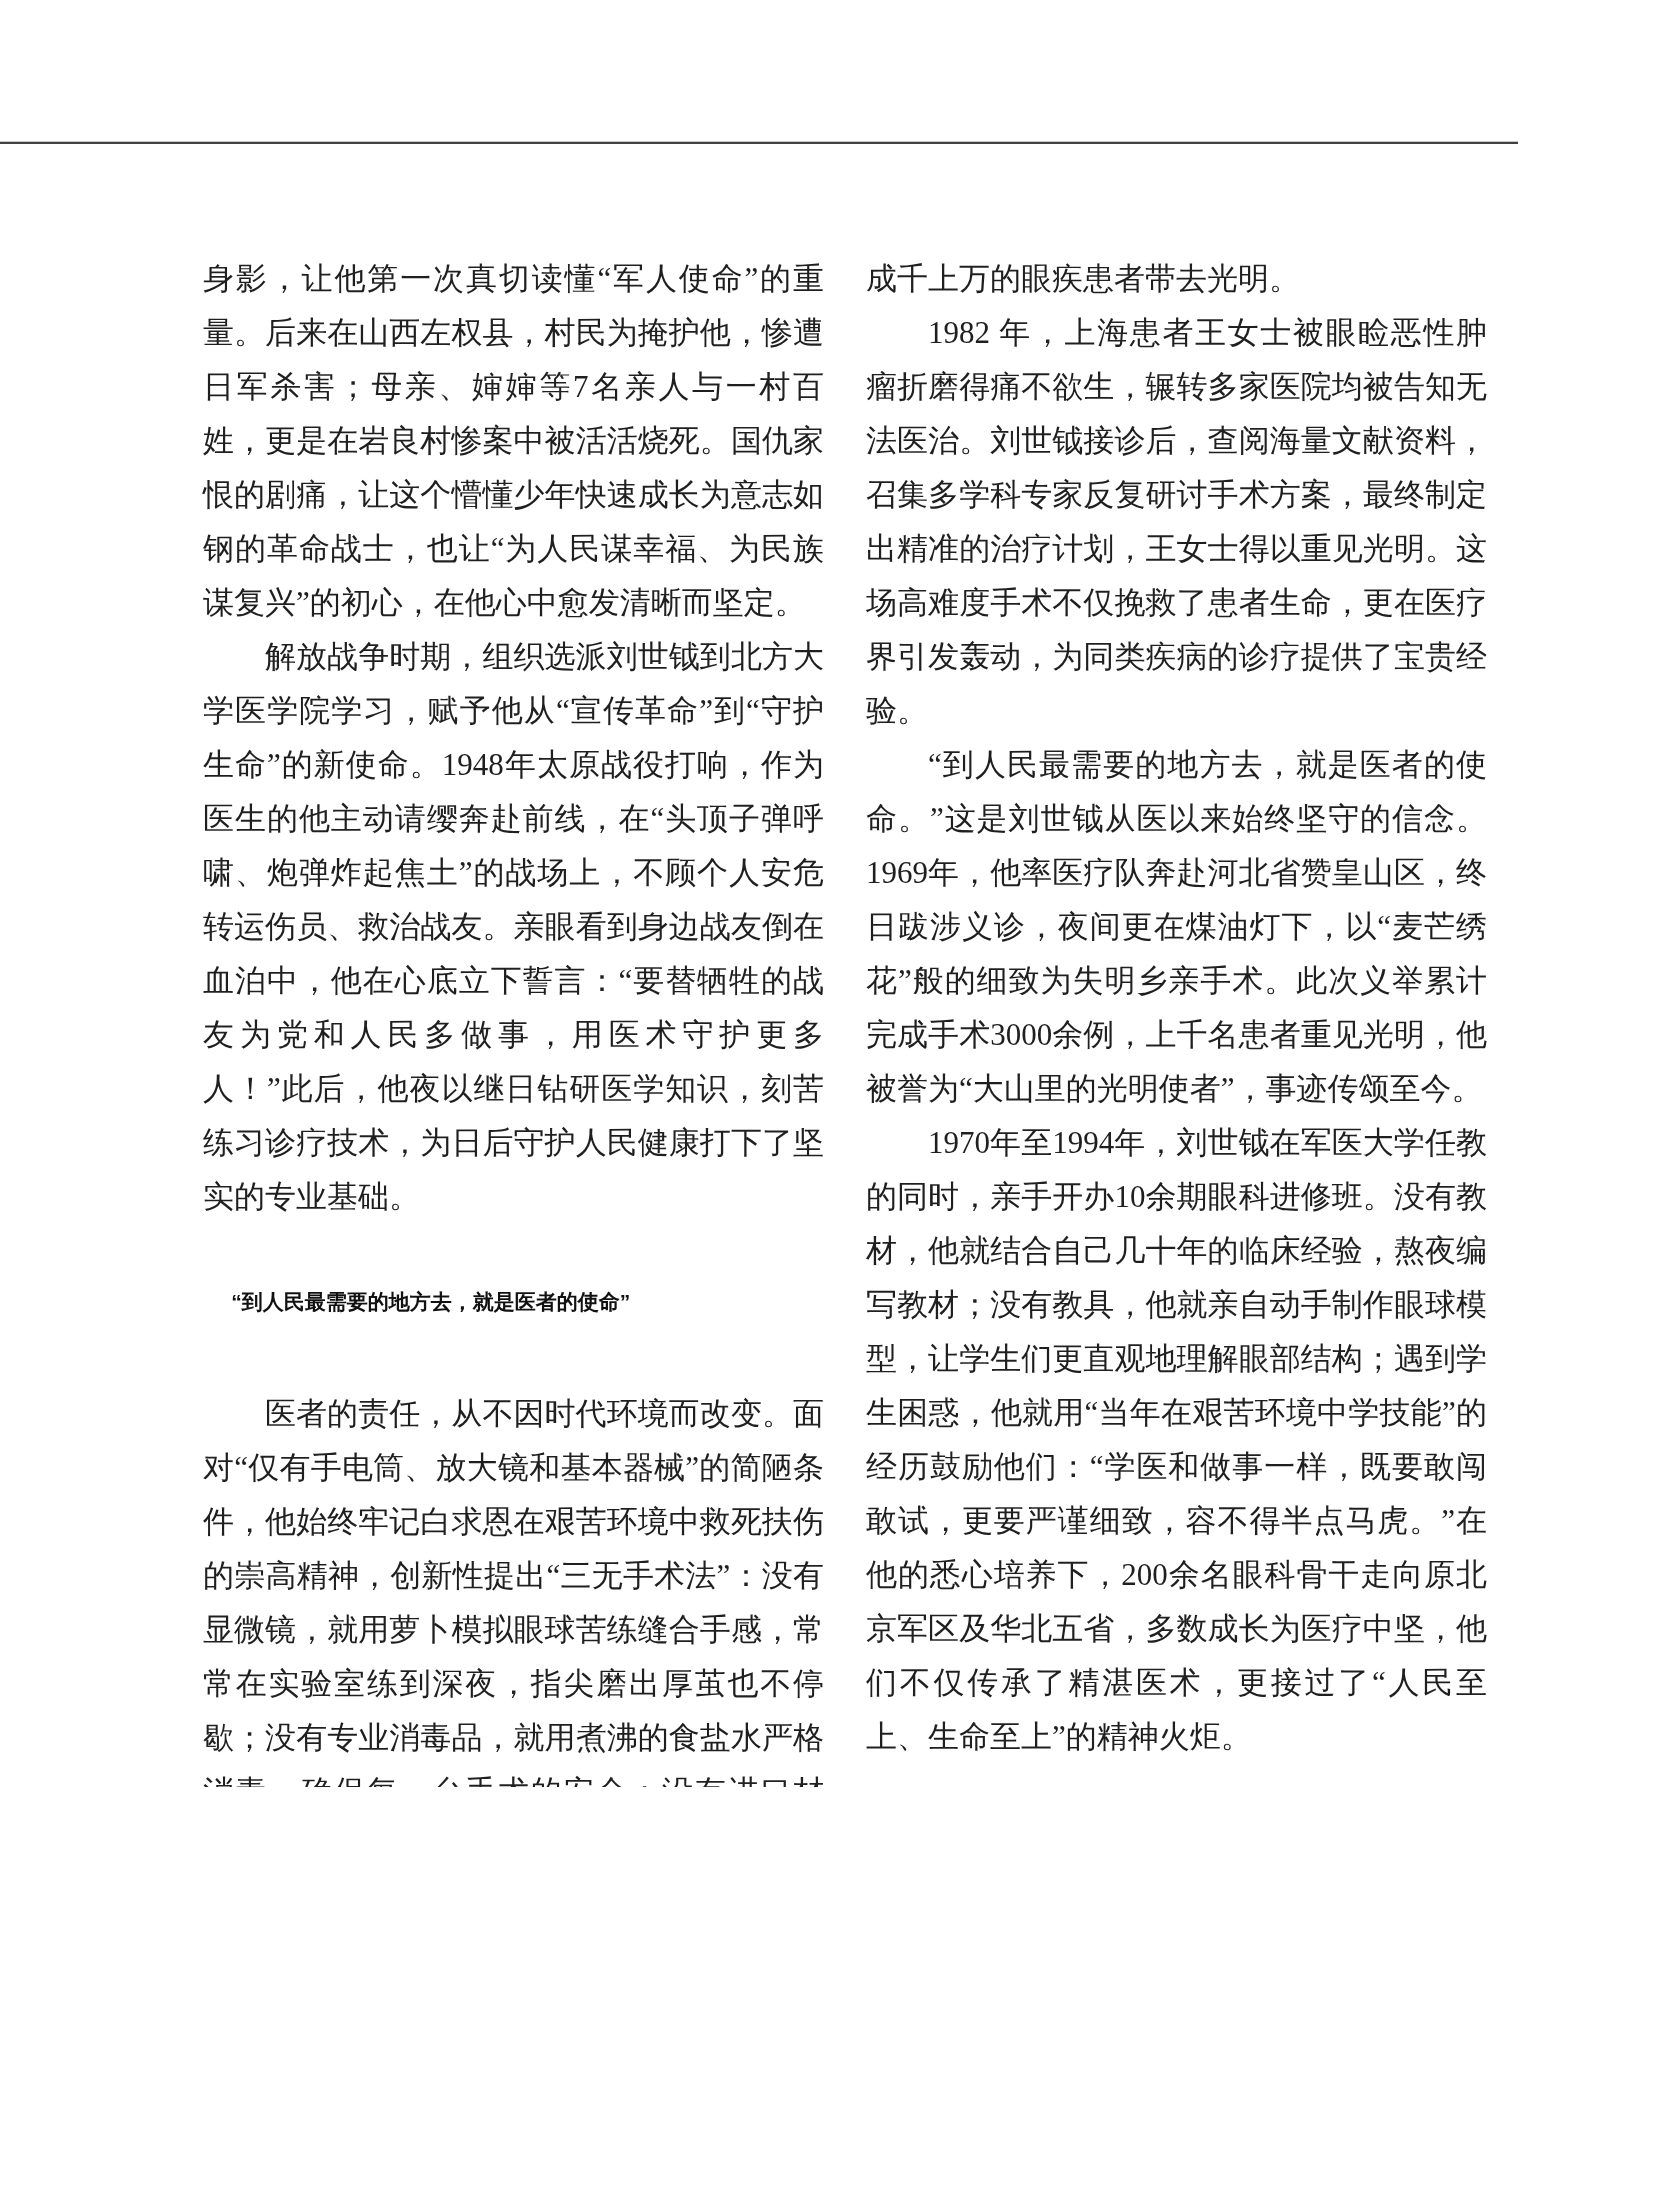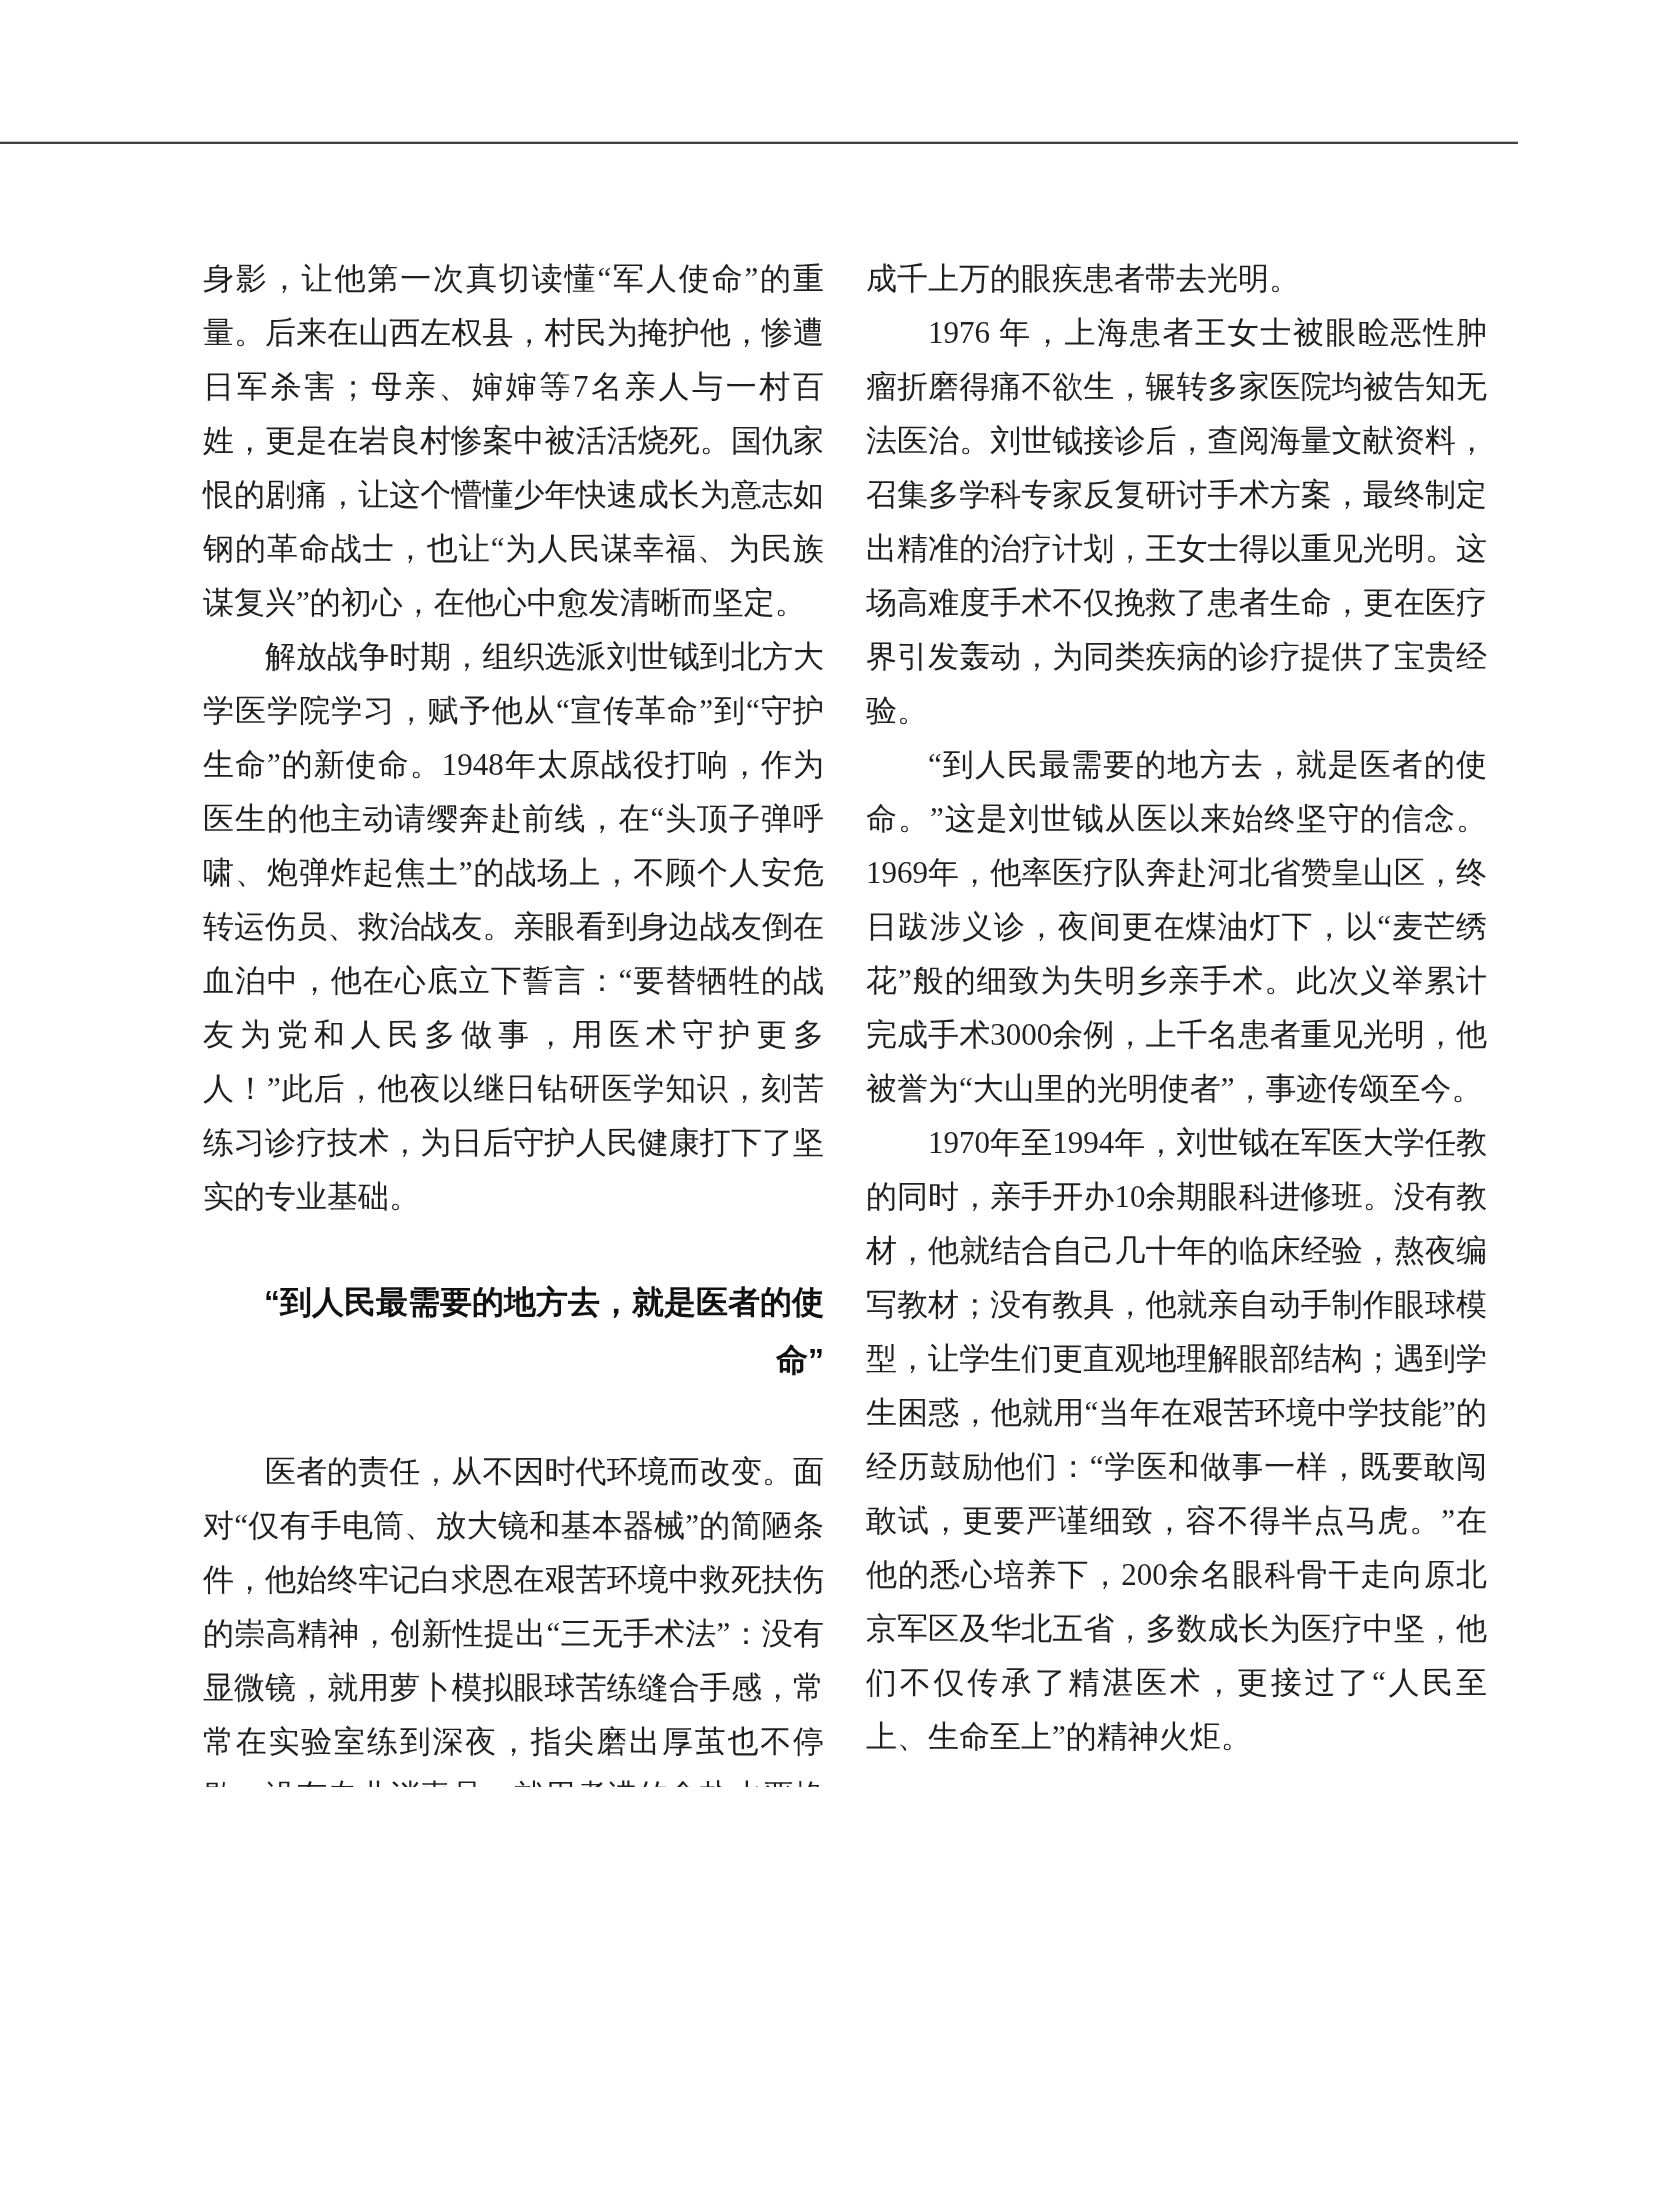--- a/index.html
+++ b/index.html
@@ -35,26 +35,26 @@
     text-justify: inter-ideograph;
     letter-spacing: 0;
   }
   .column-left  { left: 203px;  }
   .column-right { left: 866px; }
   .column p { margin: 0; padding: 0; }
   .column p.indent { text-indent: 2em; }
   .column p.heading {
     font-family: "Liberation Sans", "DejaVu Sans", sans-serif;
     font-weight: bold;
-    font-size: 32px;
+    font-size: 21px;
     line-height: 58px;
     color: #111111;
     margin: 49px 0 56px 0;
     text-indent: 1.35em;
-    text-align: right;
+    text-align: left;
   }
   .footer {
     position: absolute;
     top: 2108px;
     left: 866px;
     width: 696px;
     display: flex;
     justify-content: flex-end;
     align-items: center;
     gap: 11.8px;
@@ -86,21 +86,21 @@
 
   <div class="column column-left">
       <p class="no-indent">身影，让他第一次真切读懂“军人使命”的重量。后来在山西左权县，村民为掩护他，惨遭日军杀害；母亲、婶婶等7名亲人与一村百姓，更是在岩良村惨案中被活活烧死。国仇家恨的剧痛，让这个懵懂少年快速成长为意志如钢的革命战士，也让“为人民谋幸福、为民族谋复兴”的初心，在他心中愈发清晰而坚定。</p>
       <p class="indent">解放战争时期，组织选派刘世钺到北方大学医学院学习，赋予他从“宣传革命”到“守护生命”的新使命。1948年太原战役打响，作为医生的他主动请缨奔赴前线，在“头顶子弹呼啸、炮弹炸起焦土”的战场上，不顾个人安危转运伤员、救治战友。亲眼看到身边战友倒在血泊中，他在心底立下誓言：“要替牺牲的战友为党和人民多做事，用医术守护更多人！”此后，他夜以继日钻研医学知识，刻苦练习诊疗技术，为日后守护人民健康打下了坚实的专业基础。</p>
       <p class="heading">“到人民最需要的地方去，就是医者的使命”</p>
       <p class="indent">医者的责任，从不因时代环境而改变。面对“仅有手电筒、放大镜和基本器械”的简陋条件，他始终牢记白求恩在艰苦环境中救死扶伤的崇高精神，创新性提出“三无手术法”：没有显微镜，就用萝卜模拟眼球苦练缝合手感，常常在实验室练到深夜，指尖磨出厚茧也不停歇；没有专业消毒品，就用煮沸的食盐水严格消毒，确保每一台手术的安全；没有进口材料，就反复试验国产替代品，先后尝试十余种材料，最终找到适配的替代方案。凭着这股“啃硬骨头”的韧劲，他为</p>
     </div>
 
   <div class="column column-right">
       <p class="no-indent">成千上万的眼疾患者带去光明。</p>
-      <p class="indent">1976 年，上海患者王女士被眼睑恶性肿瘤折磨得痛不欲生，辗转多家医院均被告知无法医治。刘世钺接诊后，查阅海量文献资料，召集多学科专家反复研讨手术方案，最终制定出精准的治疗计划，王女士得以重见光明。这场高难度手术不仅挽救了患者生命，更在医疗界引发轰动，为同类疾病的诊疗提供了宝贵经验。</p>
+      <p class="indent">1982 年，上海患者王女士被眼睑恶性肿瘤折磨得痛不欲生，辗转多家医院均被告知无法医治。刘世钺接诊后，查阅海量文献资料，召集多学科专家反复研讨手术方案，最终制定出精准的治疗计划，王女士得以重见光明。这场高难度手术不仅挽救了患者生命，更在医疗界引发轰动，为同类疾病的诊疗提供了宝贵经验。</p>
       <p class="indent">“到人民最需要的地方去，就是医者的使命。”这是刘世钺从医以来始终坚守的信念。1969年，他率医疗队奔赴河北省赞皇山区，终日跋涉义诊，夜间更在煤油灯下，以“麦芒绣花”般的细致为失明乡亲手术。此次义举累计完成手术3000余例，上千名患者重见光明，他被誉为“大山里的光明使者”，事迹传颂至今。</p>
       <p class="indent">1970年至1994年，刘世钺在军医大学任教的同时，亲手开办10余期眼科进修班。没有教材，他就结合自己几十年的临床经验，熬夜编写教材；没有教具，他就亲自动手制作眼球模型，让学生们更直观地理解眼部结构；遇到学生困惑，他就用“当年在艰苦环境中学技能”的经历鼓励他们：“学医和做事一样，既要敢闯敢试，更要严谨细致，容不得半点马虎。”在他的悉心培养下，200余名眼科骨干走向原北京军区及华北五省，多数成长为医疗中坚，他们不仅传承了精湛医术，更接过了“人民至上、生命至上”的精神火炬。</p>
     </div>
 
   <div class="footer">
     <span class="issue">2025年第10期 / 总第175期</span>
     <span class="bar"></span>
     <span class="pagenum">51</span>
   </div>
 

